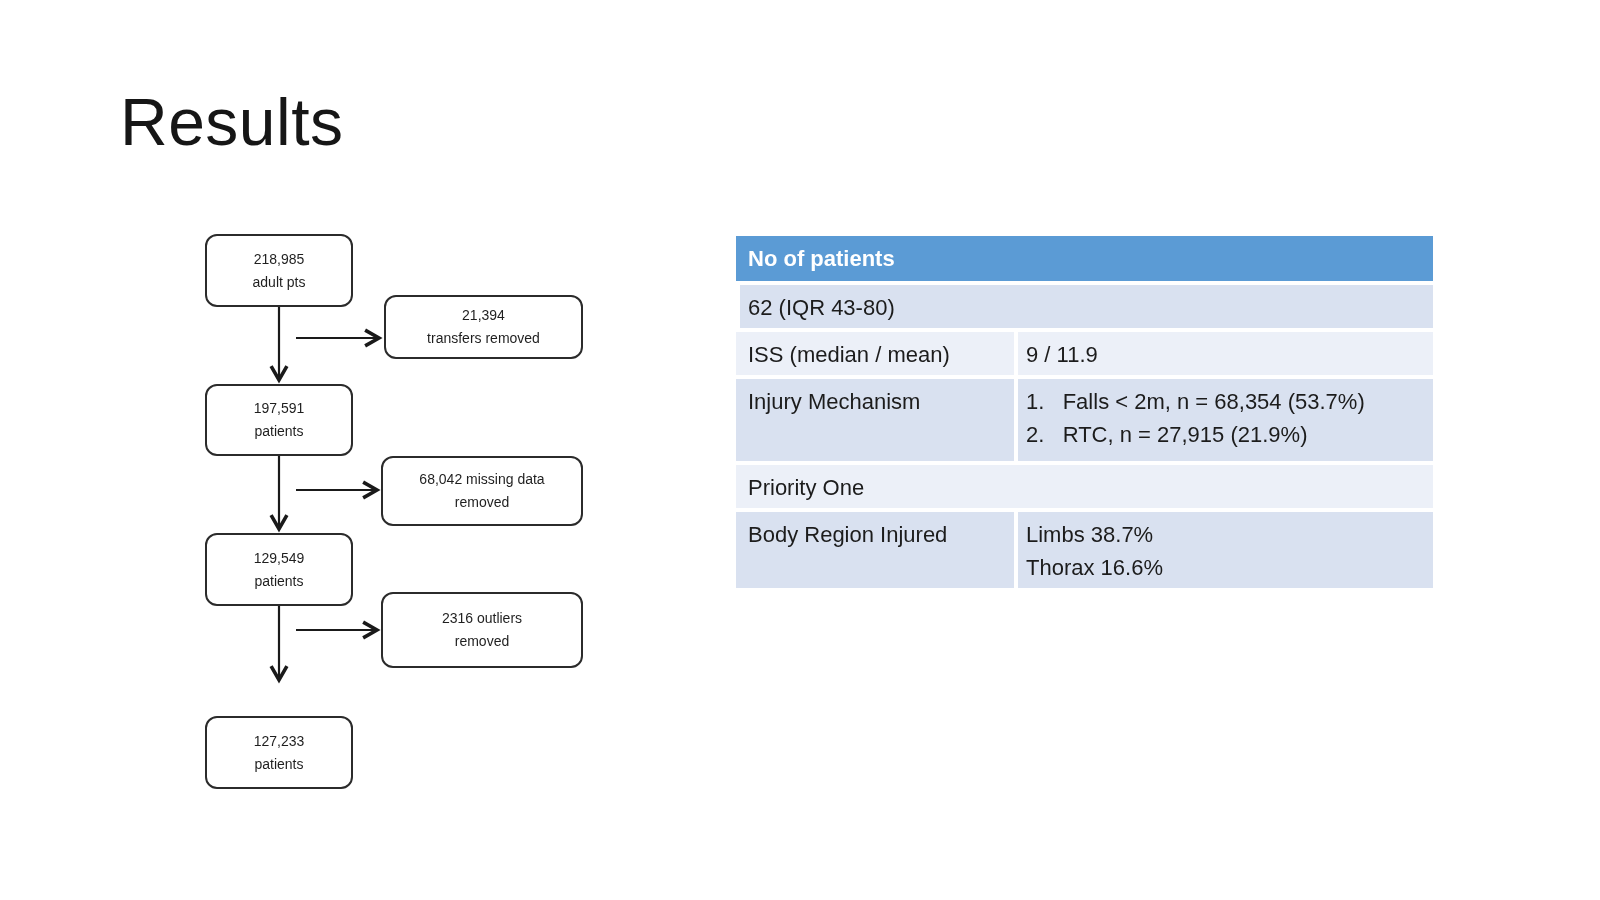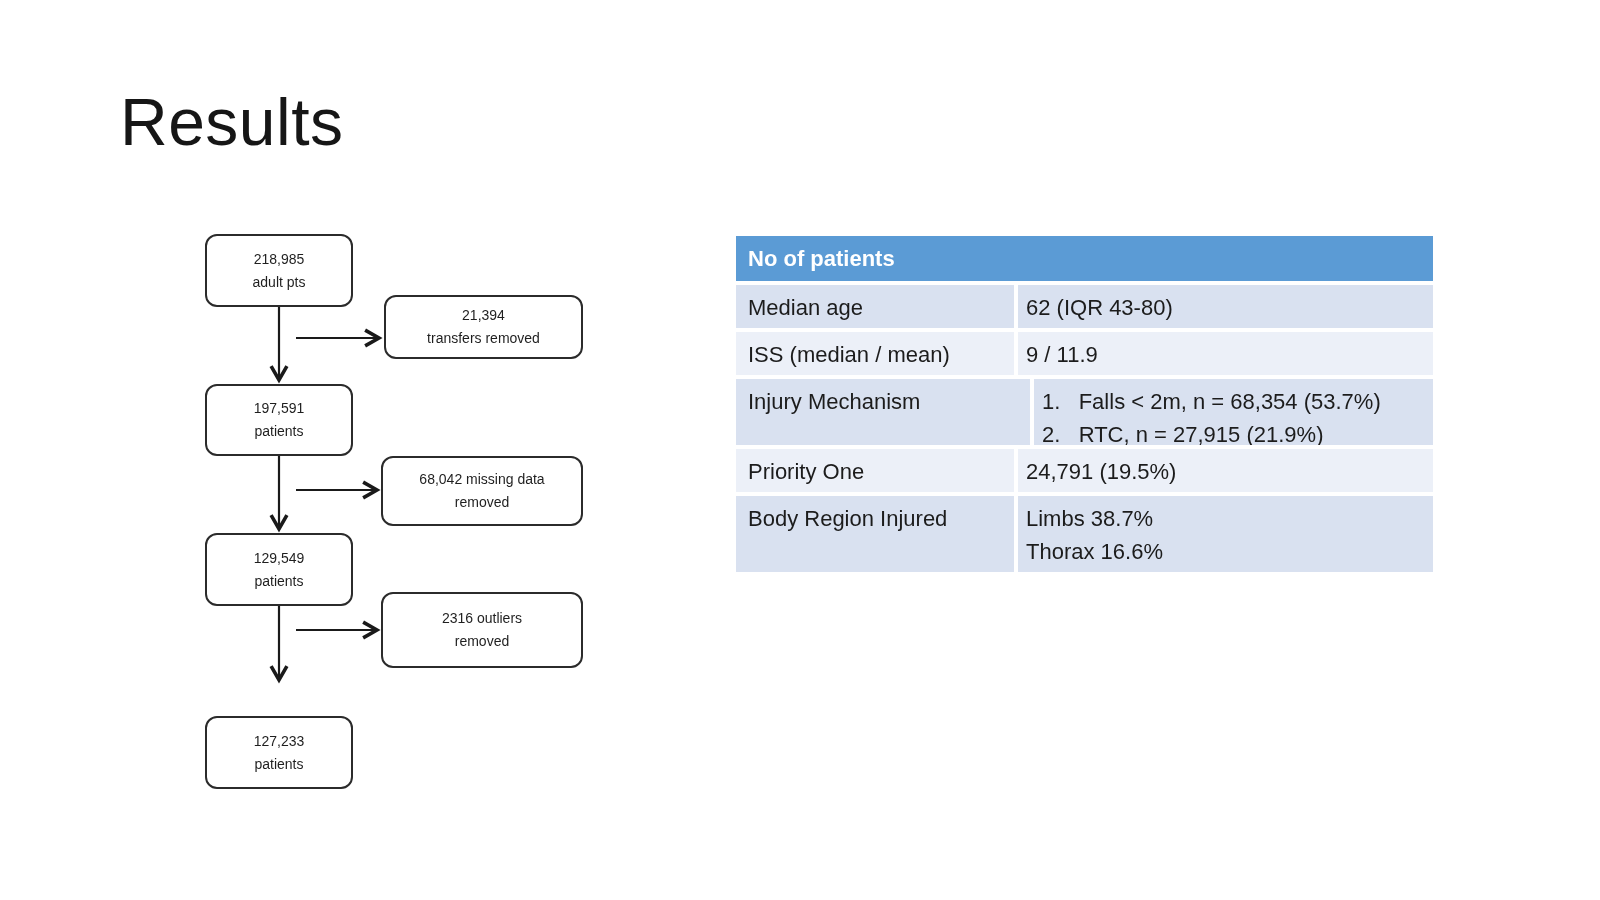--- a/index.html
+++ b/index.html
@@ -42,21 +42,21 @@
     box-sizing:border-box;display:block;
     font-size:22px;line-height:33px;padding:6px 4px 0 12px;
     white-space:pre-wrap;overflow:hidden;
   }
   .cell.value{border-left:4px solid #ffffff;padding-left:8px;}
   .trow.header{height:49px;background:var(--header-bg);}
   .trow.header .cell{color:var(--header-text);font-weight:bold;border-radius:11px;}
   .trow.band-dark{background:var(--band-dark);}
   .trow.band-light{background:var(--band-light);}
   .h47{height:47px;}
-  .h86{height:70px;gap:16px;}
+  .h86{height:86px;}
   .h76{height:76px;}
 </style>
 </head>
 <body>
 
 <div class="slide">
 
   <h1 class="title">Results</h1>
 
   <svg class="flow-arrows" width="1600" height="900" viewBox="0 0 1600 900" xmlns="http://www.w3.org/2000/svg">
@@ -89,35 +89,33 @@
   <div class="fbox" style="left:381px;top:456px;width:202px;height:70px">68,042 missing data
 removed</div>
   <div class="fbox" style="left:381px;top:592px;width:202px;height:76px">2316 outliers
 removed</div>
 
   <div class="rtable">
     <div class="trow header">
       <div class="cell label">No of patients</div>
     </div>
     <div class="trow band-dark h47">
-      <div class="cell label">Median age</div>
       <div class="cell value">62 (IQR 43-80)</div>
     </div>
     <div class="trow band-light h47">
       <div class="cell label">ISS (median / mean)</div>
       <div class="cell value">9 / 11.9</div>
     </div>
     <div class="trow band-dark h86">
       <div class="cell label">Injury Mechanism</div>
       <div class="cell value">1.   Falls &lt; 2m, n = 68,354 (53.7%)
 2.   RTC, n = 27,915 (21.9%)</div>
     </div>
     <div class="trow band-light h47">
       <div class="cell label">Priority One</div>
-      <div class="cell value">24,791 (19.5%)</div>
     </div>
     <div class="trow band-dark h76">
       <div class="cell label">Body Region Injured</div>
       <div class="cell value">Limbs 38.7%
 Thorax 16.6%</div>
     </div>
   </div>
 
 </div>
 

